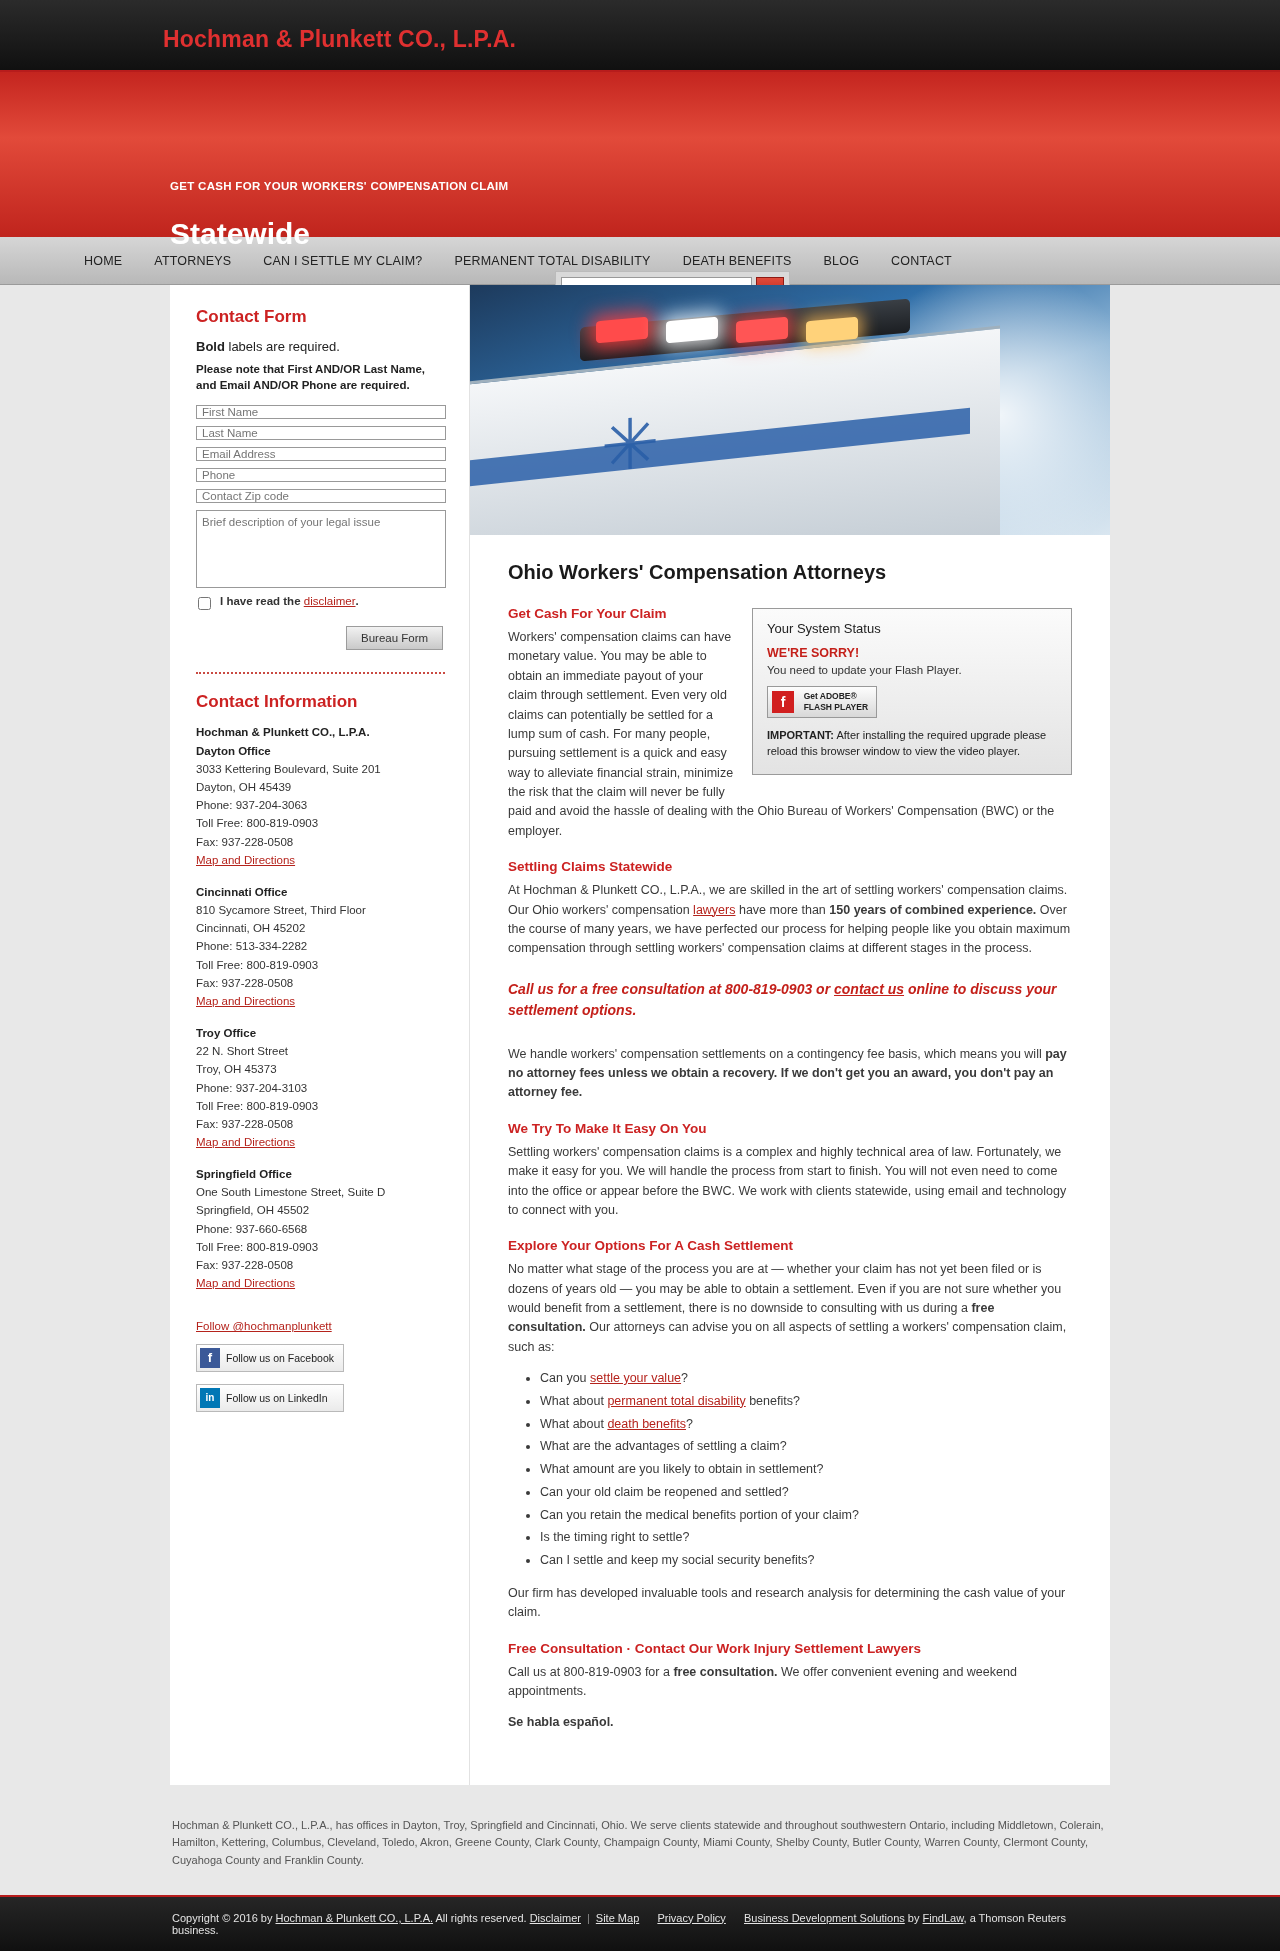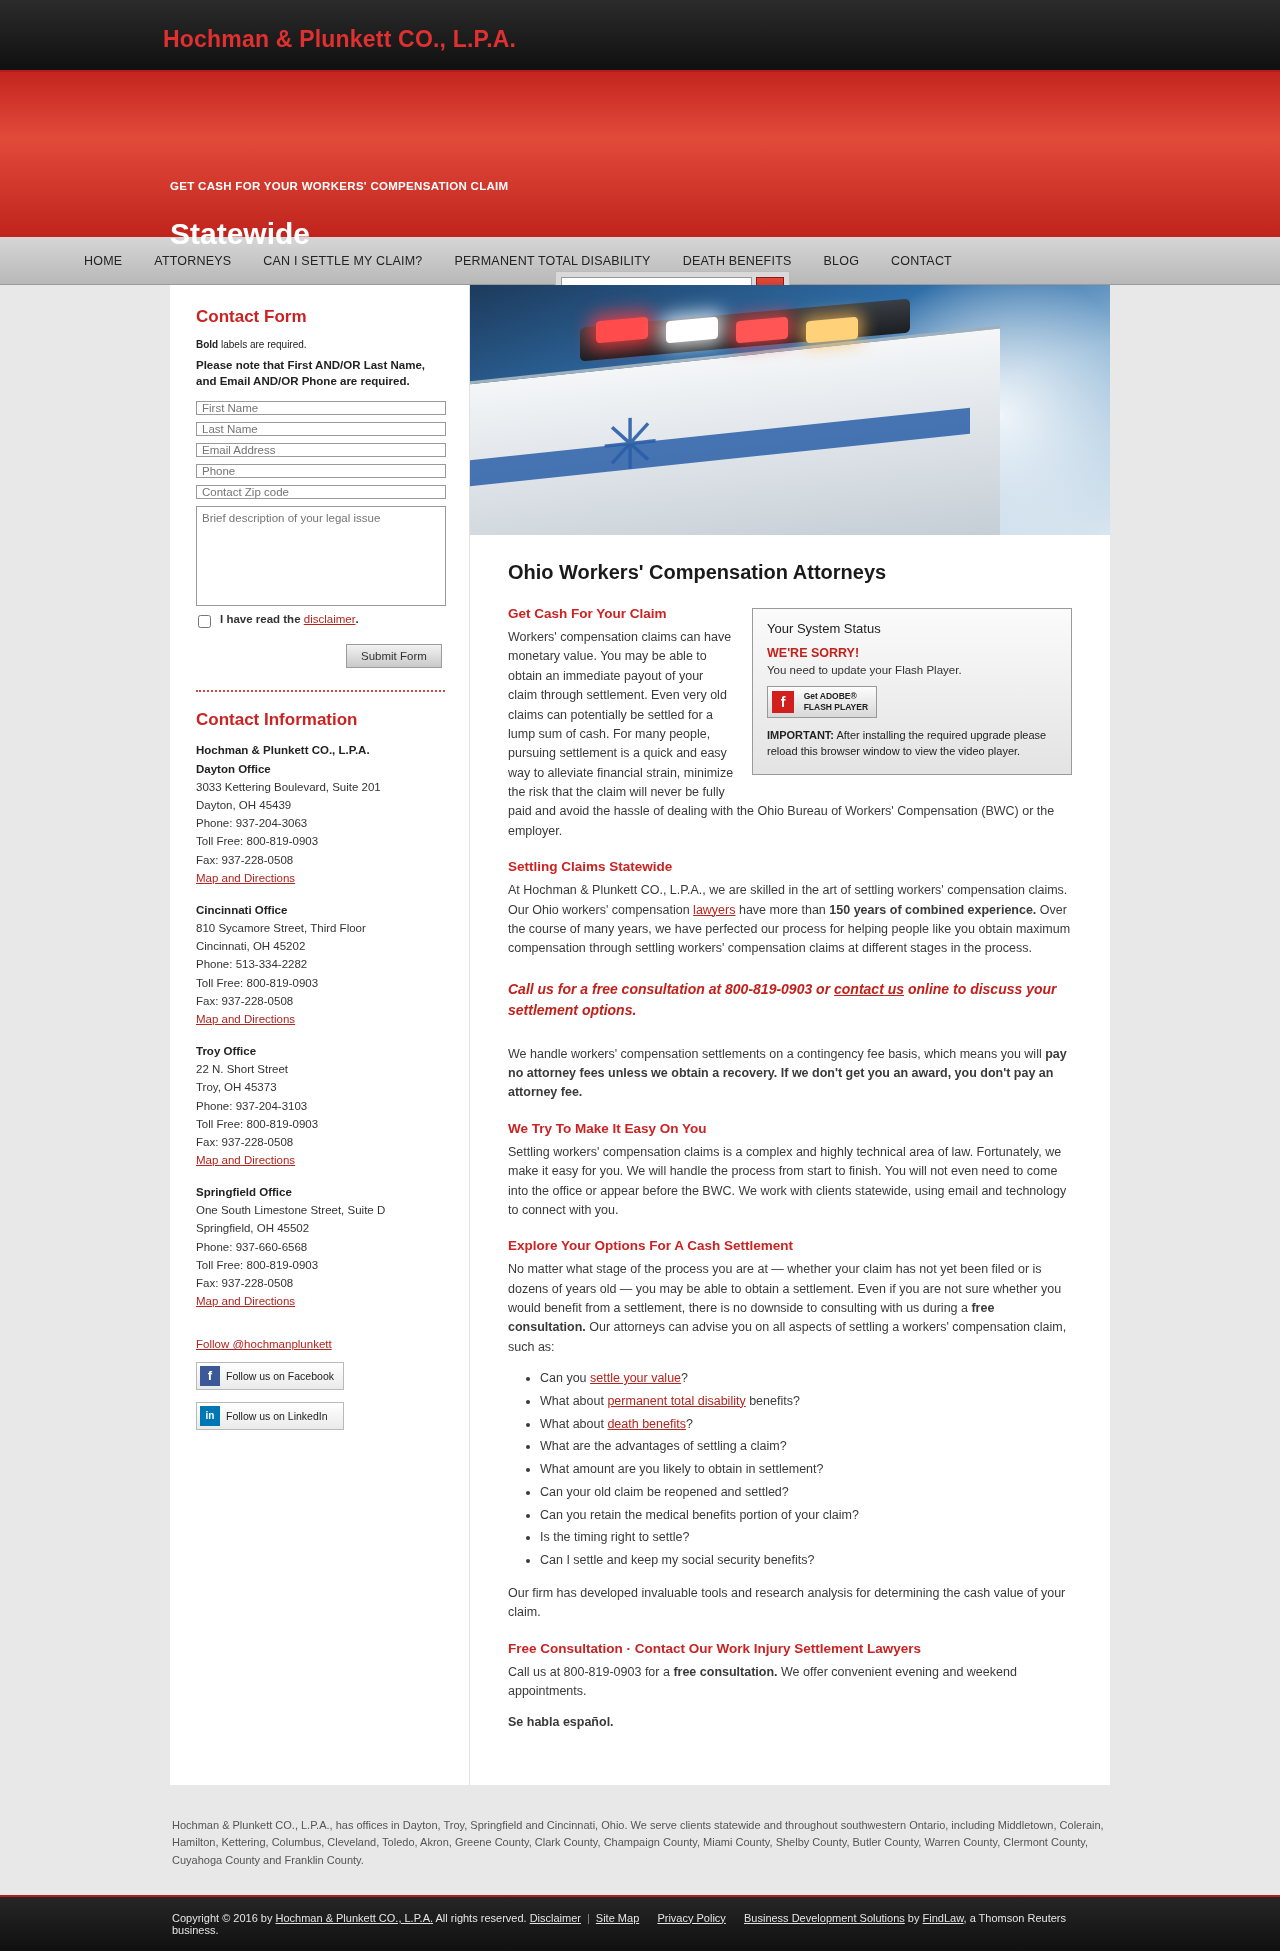--- a/index.html
+++ b/index.html
@@ -247,34 +247,34 @@
     line-height:1.25;
   }
   .status-note { font-size:11px; color:#222; line-height:1.45; }
   
   h2.side-title {
     color:#cc2222;
     font-size:17px;
     margin:0 0 12px 0;
     font-weight:bold;
   }
-  .req-note { font-size:10px; color:#222; margin-bottom:1px; }
+  .req-note { font-size:13px; color:#222; margin-bottom:1px; }
   .req-note2 { font-size:11.5px; color:#222; font-weight:bold; margin:8px 0 12px 0; line-height:1.35; }
   .field {
     display:block;
     width:250px;
     height:14px;
     border:1px solid #999;
     margin-bottom:7px;
     font-size:11.5px;
     padding:2px 5px;
     color:#333;
     font-family:"Liberation Sans", sans-serif;
   }
-  textarea.field { height:100px; padding:5px; resize:none; }
+  textarea.field { height:78px; padding:5px; resize:none; }
   .checkrow { margin:6px 0 16px 0; font-size:11.5px; display:flex; align-items:flex-start; }
   .checkrow input { margin:2px 9px 0 2px; }
   .checkrow b { font-weight:bold; }
   .checkrow a { color:#b5231c; }
   .submit {
     display:block;
     margin-left:150px;
     background:linear-gradient(#f2f2f2,#c9c9c9);
     border:1px solid #9c9c9c;
     font-size:11.5px;
@@ -383,21 +383,21 @@
     <input class="field" type="text" placeholder="Contact Zip code" style="">
     <textarea class="field" placeholder="Brief description of your legal issue" style=""></textarea>
 
     <div class="checkrow">
       <input type="checkbox" style="">
       <div>
         <b>I have read the </b><a href="#">disclaimer</a><b>.</b>
       </div>
     </div>
 
-    <button class="submit">Submit Form</button>
+    <button class="submit">Bureau Form</button>
 
     <div class="divider"></div>
 
     <h2 class="side-title">Contact Information</h2>
     <div class="firmname">Hochman &amp; Plunkett CO., L.P.A.</div>
 
     <div class="office" style="margin-top:0;">
       <div class="oname">Dayton Office</div>
       <div>3033 Kettering Boulevard, Suite 201</div>
       <div>Dayton, OH 45439</div>

